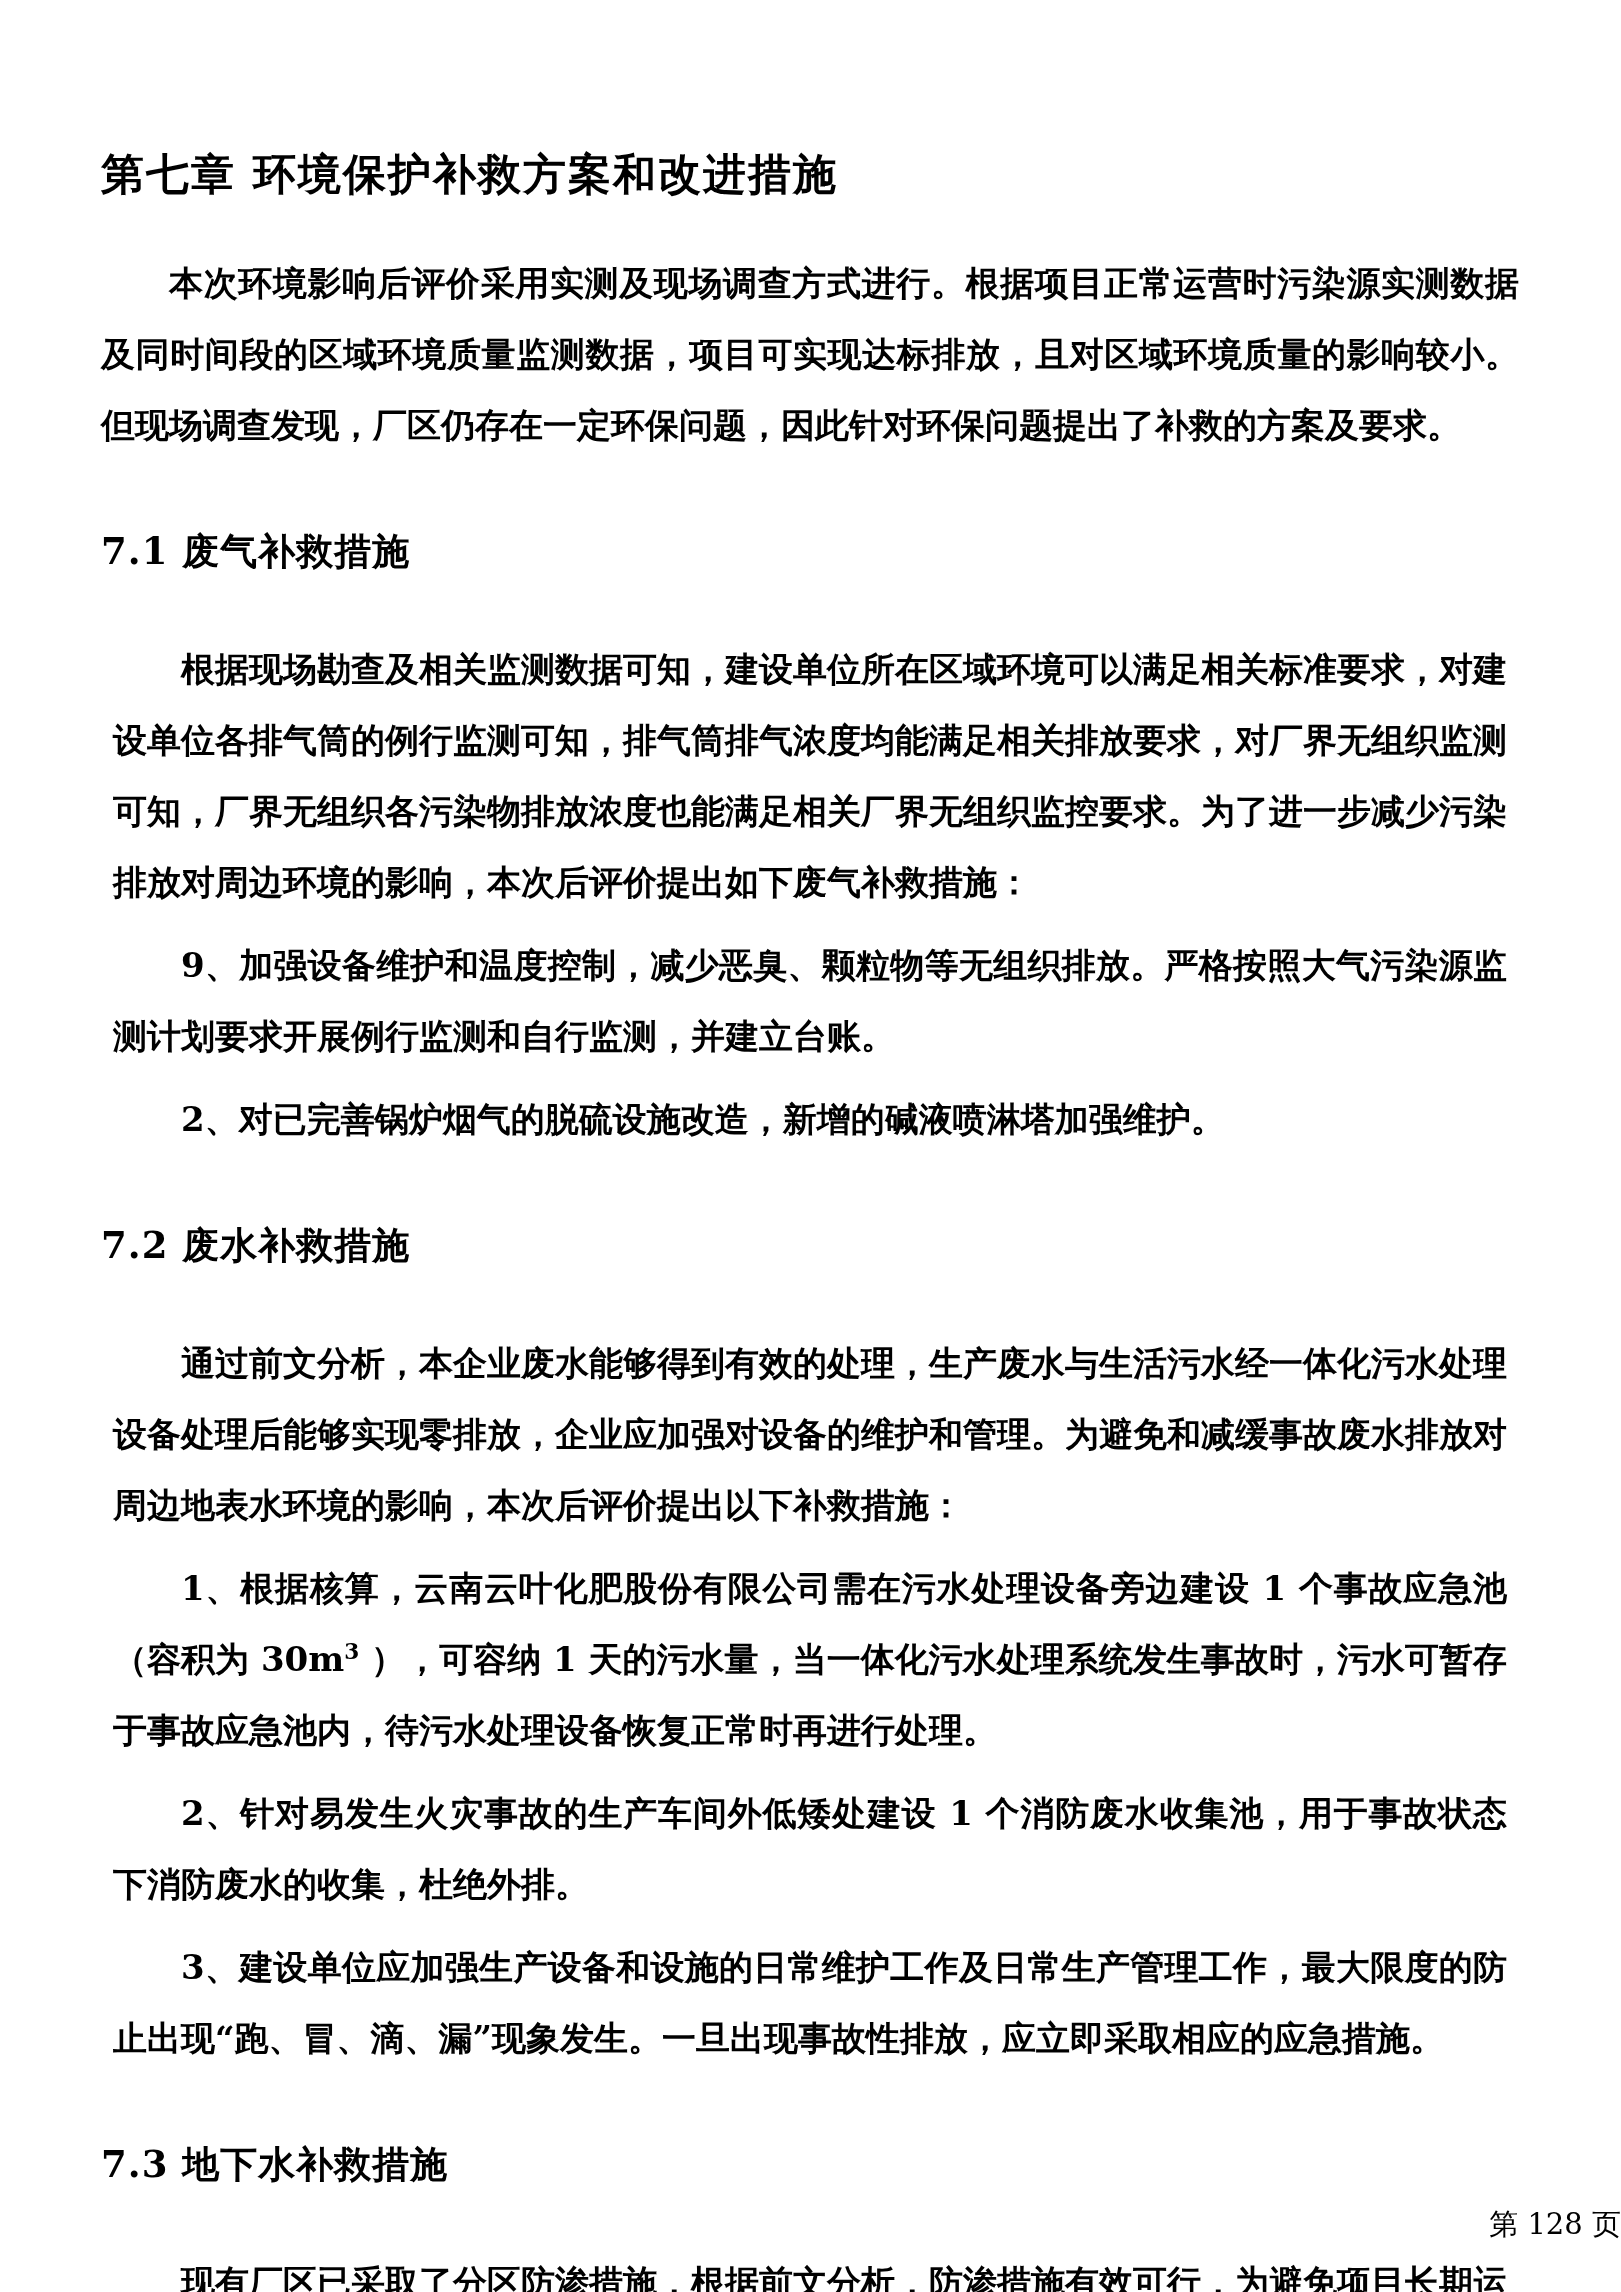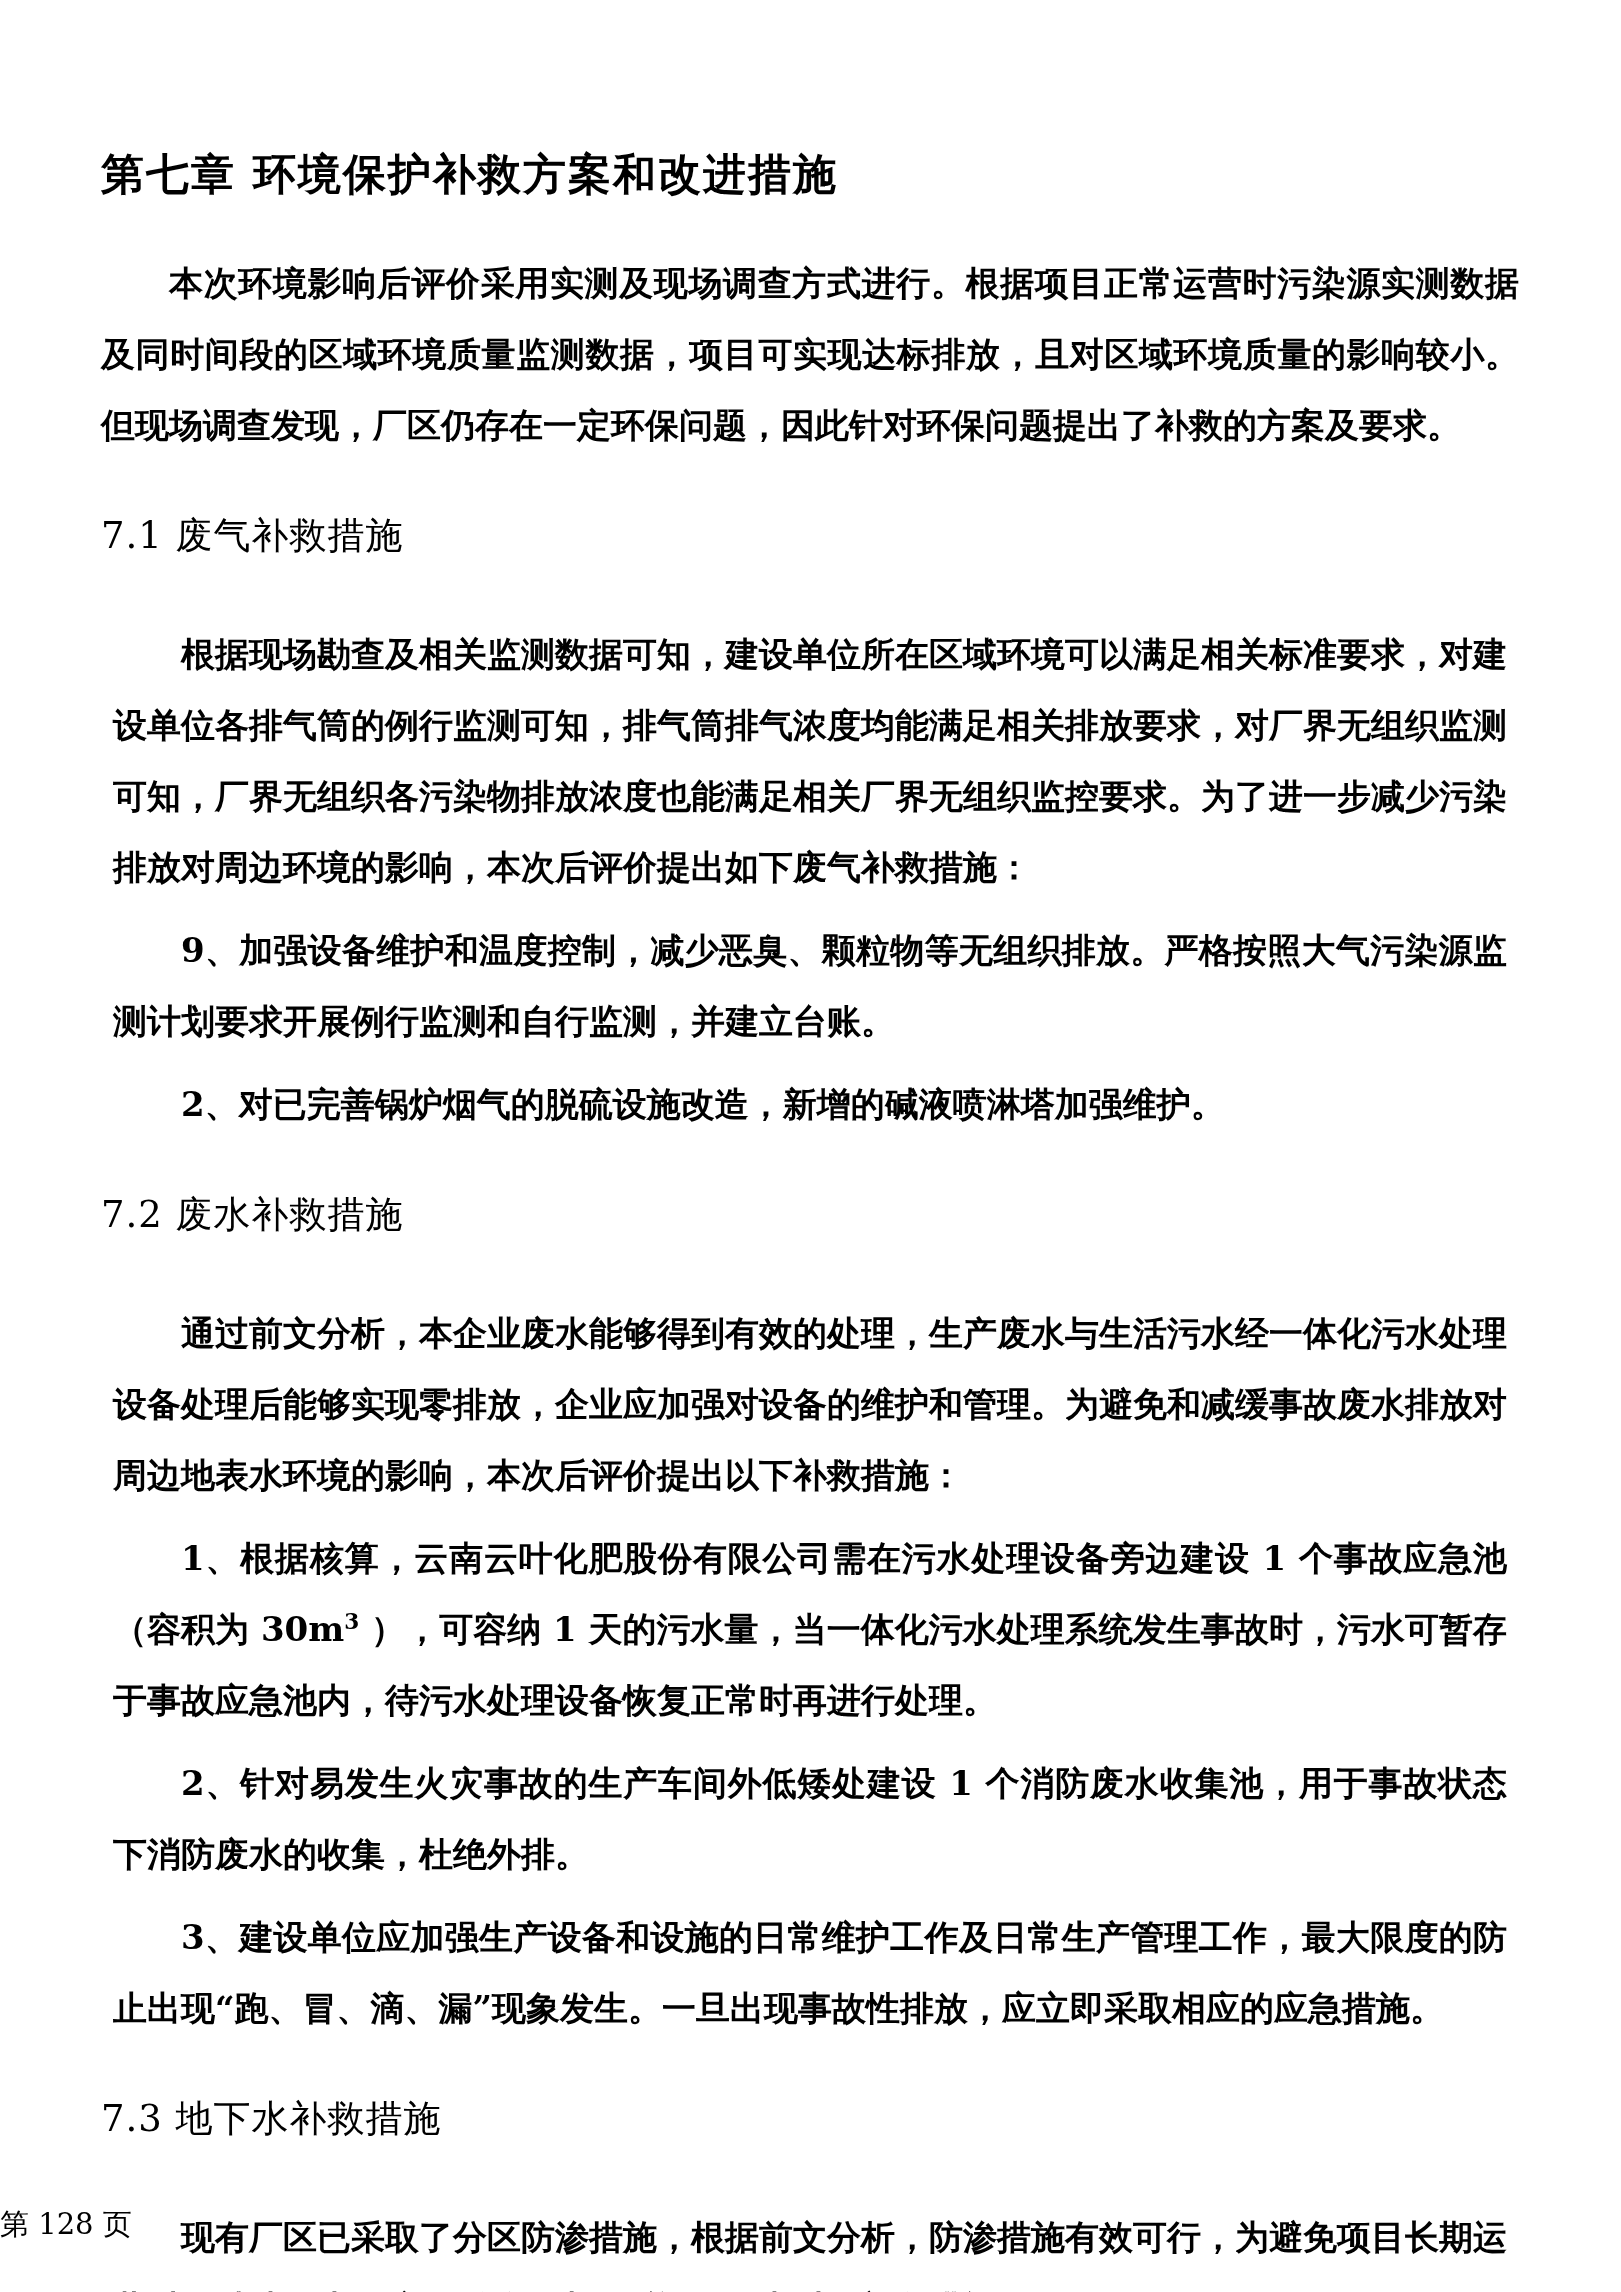--- a/index.html
+++ b/index.html
@@ -33,39 +33,39 @@
     text-indent: 2em;
     margin: 0;
     word-break: break-all;
     font-weight: bold;
   }
   .section {
     margin: 0;
   }
   .section-heading {
     font-size: 37px;
-    font-weight: normal;
+    font-weight: bold;
     letter-spacing: 1px;
-    margin: 51px 0 59px 0;
+    margin: 66px 0 59px 0;
     line-height: 1.3;
   }
   .section .body-para {
     margin: 12px;
   }
   sup.cube {
     font-size: 21.6px;
     line-height: 0;
     vertical-align: super;
   }
   .footer {
     position: absolute;
     left: 0;
     right: 0;
     bottom: 51px;
-    text-align: left;
+    text-align: right;
     font-size: 29px;
     line-height: 1.2;
   }
 </style>
 </head>
 <body>
 
 <div class="page">
 
   <h1 class="chapter-title">第七章 环境保护补救方案和改进措施</h1>

